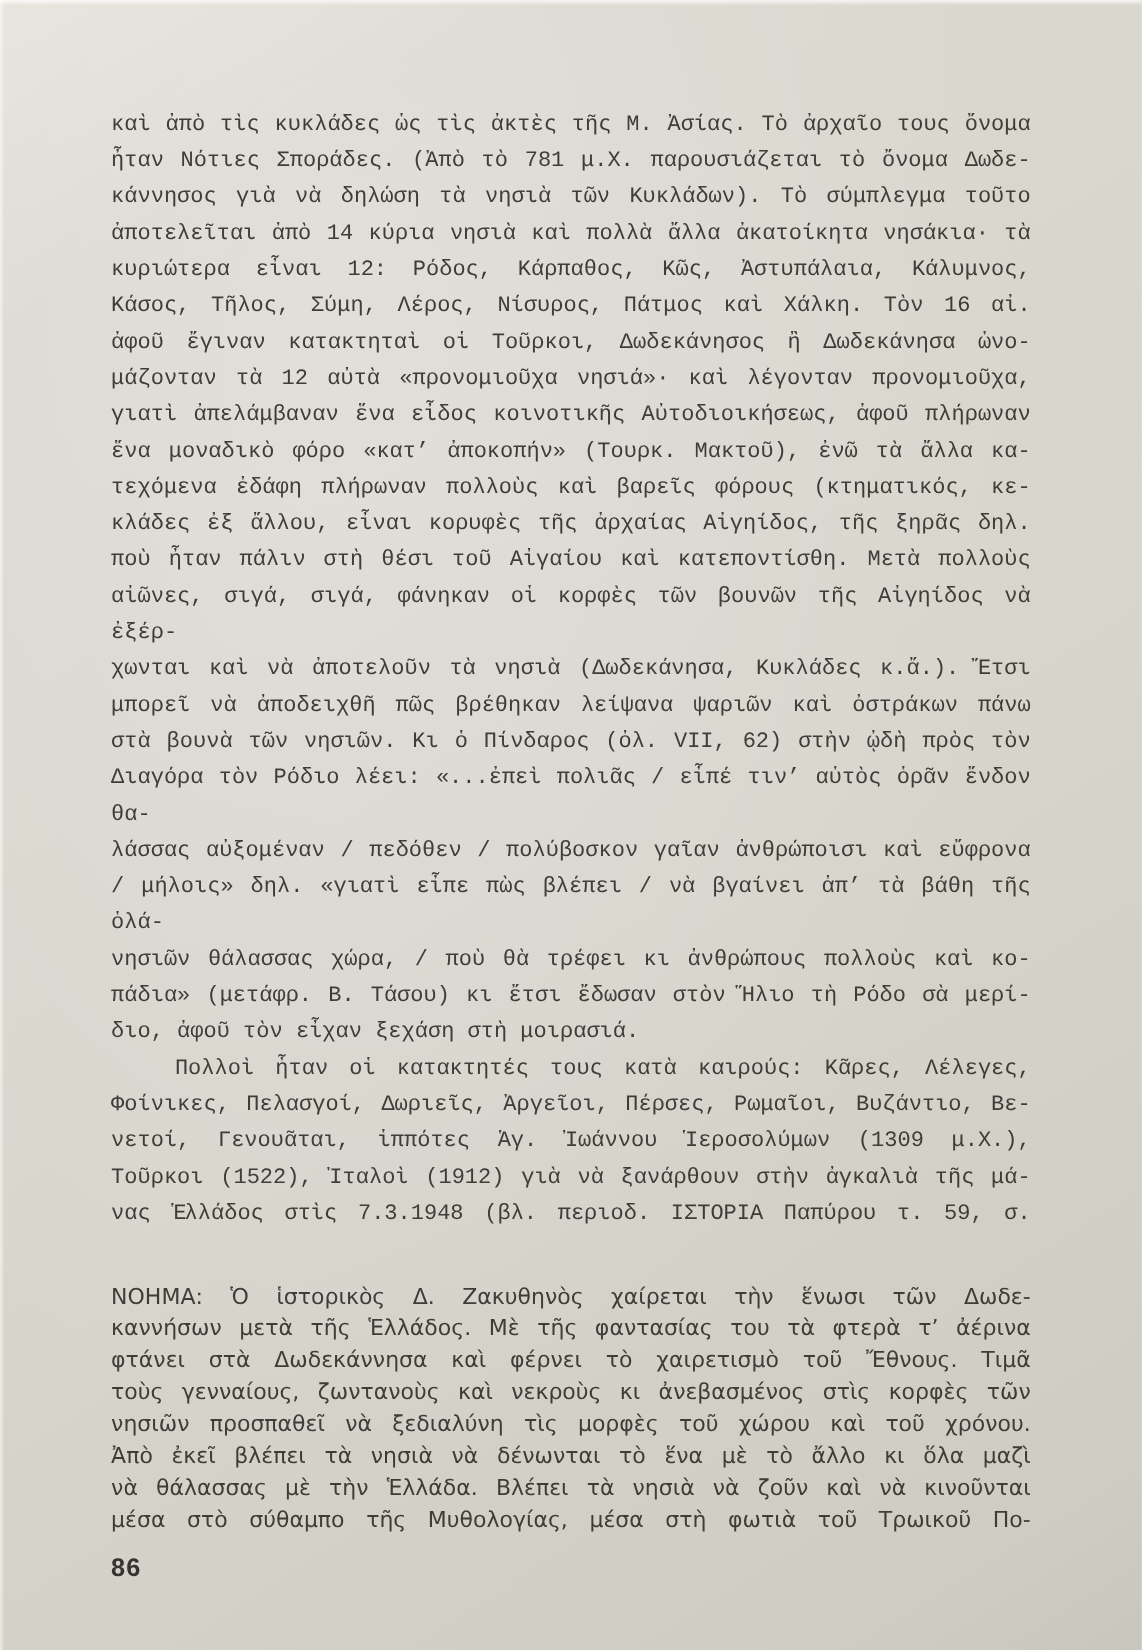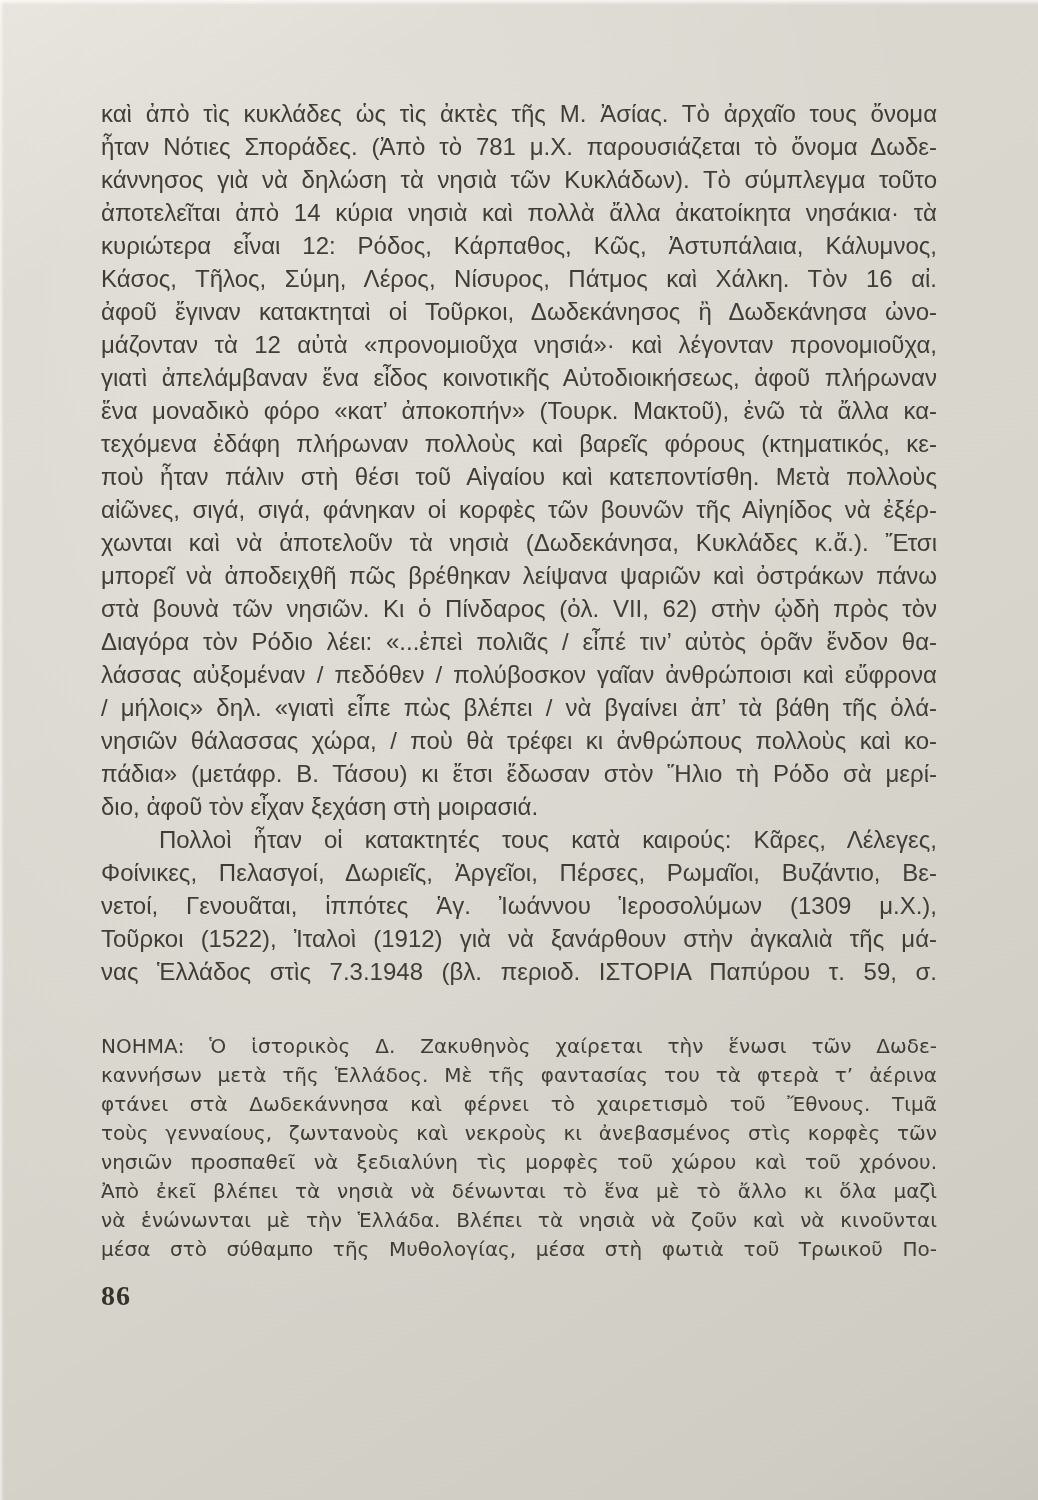--- a/index.html
+++ b/index.html
@@ -26,45 +26,45 @@
   .page::after {
     content: ""; position: absolute; left: 0; top: 0; bottom: 0; width: 4px;
     background: linear-gradient(to right, rgba(255,255,255,0.6), rgba(255,255,255,0));
   }
   .textblock {
     position: absolute;
     left: 101px; top: 97px; width: 836px;
   }
   .para { margin: 0; }
   .para.serif {
-    font-family: Liberation Sans, sans-serif;
-    font-size: 24px;
+    font-family: Liberation Mono, monospace;
+    font-size: 20px;
     line-height: 33px;
   }
   .para.sans {
     font-family: "DejaVu Sans", sans-serif;
     font-size: 20px;
     line-height: 29px;
   }
   .para.gap { margin-top: 44px; }
   .para.indent .line:first-child { text-indent: 58px; }
   .line {
     text-align: justify;
     text-align-last: justify;
     -moz-text-align-last: justify;
   }
   .line.last {
     text-align-last: left;
     -moz-text-align-last: left;
   }
   .pagenum {
     margin-top: 16px;
-    font-family: Liberation Serif, serif;
+    font-family: Liberation Sans, sans-serif;
     font-weight: bold;
-    font-size: 28px;
+    font-size: 23px;
     letter-spacing: 1px;
     color: #34332e;
   }
 </style>
 </head>
 <body>
 
 <div class="page" style="--ink: #3e3d38;">
   <div class="textblock">
 
@@ -73,20 +73,21 @@
         <div class="line">ἦταν Νότιες Σποράδες. (Ἀπὸ τὸ 781 μ.Χ. παρουσιάζεται τὸ ὄνομα Δωδε-</div>
         <div class="line">κάννησος γιὰ νὰ δηλώση τὰ νησιὰ τῶν Κυκλάδων). Τὸ σύμπλεγμα τοῦτο</div>
         <div class="line">ἀποτελεῖται ἀπὸ 14 κύρια νησιὰ καὶ πολλὰ ἄλλα ἀκατοίκητα νησάκια· τὰ</div>
         <div class="line">κυριώτερα εἶναι 12: Ρόδος, Κάρπαθος, Κῶς, Ἀστυπάλαια, Κάλυμνος,</div>
         <div class="line">Κάσος, Τῆλος, Σύμη, Λέρος, Νίσυρος, Πάτμος καὶ Χάλκη. Τὸν 16 αἰ.</div>
         <div class="line">ἀφοῦ ἔγιναν κατακτηταὶ οἱ Τοῦρκοι, Δωδεκάνησος ἢ Δωδεκάνησα ὠνο-</div>
         <div class="line">μάζονταν τὰ 12 αὐτὰ «προνομιοῦχα νησιά»· καὶ λέγονταν προνομιοῦχα,</div>
         <div class="line">γιατὶ ἀπελάμβαναν ἕνα εἶδος κοινοτικῆς Αὐτοδιοικήσεως, ἀφοῦ πλήρωναν</div>
         <div class="line">ἕνα μοναδικὸ φόρο «κατ’ ἀποκοπήν» (Τουρκ. Μακτοῦ), ἐνῶ τὰ ἄλλα κα-</div>
         <div class="line">τεχόμενα ἐδάφη πλήρωναν πολλοὺς καὶ βαρεῖς φόρους (κτηματικός, κε-</div>
+        <div class="line">κλάδες ἐξ ἄλλου, εἶναι κορυφὲς τῆς ἀρχαίας Αἰγηίδος, τῆς ξηρᾶς δηλ.</div>
         <div class="line">ποὺ ἦταν πάλιν στὴ θέσι τοῦ Αἰγαίου καὶ κατεποντίσθη. Μετὰ πολλοὺς</div>
         <div class="line">αἰῶνες, σιγά, σιγά, φάνηκαν οἱ κορφὲς τῶν βουνῶν τῆς Αἰγηίδος νὰ ἐξέρ-</div>
         <div class="line">χωνται καὶ νὰ ἀποτελοῦν τὰ νησιὰ (Δωδεκάνησα, Κυκλάδες κ.ἄ.). Ἔτσι</div>
         <div class="line">μπορεῖ νὰ ἀποδειχθῆ πῶς βρέθηκαν λείψανα ψαριῶν καὶ ὀστράκων πάνω</div>
         <div class="line">στὰ βουνὰ τῶν νησιῶν. Κι ὁ Πίνδαρος (ὀλ. VII, 62) στὴν ᾠδὴ πρὸς τὸν</div>
         <div class="line">Διαγόρα τὸν Ρόδιο λέει: «...ἐπεὶ πολιᾶς / εἶπέ τιν’ αὐτὸς ὁρᾶν ἔνδον θα-</div>
         <div class="line">λάσσας αὐξομέναν / πεδόθεν / πολύβοσκον γαῖαν ἀνθρώποισι καὶ εὔφρονα</div>
         <div class="line">/ μήλοις» δηλ. «γιατὶ εἶπε πὼς βλέπει / νὰ βγαίνει ἀπ’ τὰ βάθη τῆς ὁλά-</div>
         <div class="line">νησιῶν θάλασσας χώρα, / ποὺ θὰ τρέφει κι ἀνθρώπους πολλοὺς καὶ κο-</div>
         <div class="line">πάδια» (μετάφρ. Β. Τάσου) κι ἔτσι ἔδωσαν στὸν Ἥλιο τὴ Ρόδο σὰ μερί-</div>
@@ -99,18 +100,18 @@
         <div class="line">Τοῦρκοι (1522), Ἰταλοὶ (1912) γιὰ νὰ ξανάρθουν στὴν ἀγκαλιὰ τῆς μά-</div>
         <div class="line">νας Ἑλλάδος στὶς 7.3.1948 (βλ. περιοδ. ΙΣΤΟΡΙΑ Παπύρου τ. 59, σ.</div>
       </div>
       <div class="para sans gap">
         <div class="line">ΝΟΗΜΑ: Ὁ ἱστορικὸς Δ. Ζακυθηνὸς χαίρεται τὴν ἕνωσι τῶν Δωδε-</div>
         <div class="line">καννήσων μετὰ τῆς Ἑλλάδος. Μὲ τῆς φαντασίας του τὰ φτερὰ τ’ ἀέρινα</div>
         <div class="line">φτάνει στὰ Δωδεκάννησα καὶ φέρνει τὸ χαιρετισμὸ τοῦ Ἔθνους. Τιμᾶ</div>
         <div class="line">τοὺς γενναίους, ζωντανοὺς καὶ νεκροὺς κι ἀνεβασμένος στὶς κορφὲς τῶν</div>
         <div class="line">νησιῶν προσπαθεῖ νὰ ξεδιαλύνη τὶς μορφὲς τοῦ χώρου καὶ τοῦ χρόνου.</div>
         <div class="line">Ἀπὸ ἐκεῖ βλέπει τὰ νησιὰ νὰ δένωνται τὸ ἕνα μὲ τὸ ἄλλο κι ὅλα μαζὶ</div>
-        <div class="line">νὰ ἑνώνωνται μὲ τὴν Ἑλλάδα. Βλέπει τὰ νησιὰ νὰ ζοῦν καὶ νὰ κινοῦνται</div>
+        <div class="line">νὰ θάλασσας μὲ τὴν Ἑλλάδα. Βλέπει τὰ νησιὰ νὰ ζοῦν καὶ νὰ κινοῦνται</div>
         <div class="line">μέσα στὸ σύθαμπο τῆς Μυθολογίας, μέσα στὴ φωτιὰ τοῦ Τρωικοῦ Πο-</div>
       </div>
       <div class="pagenum">86</div>
   </div>
 </div>
 
 </body></html>

